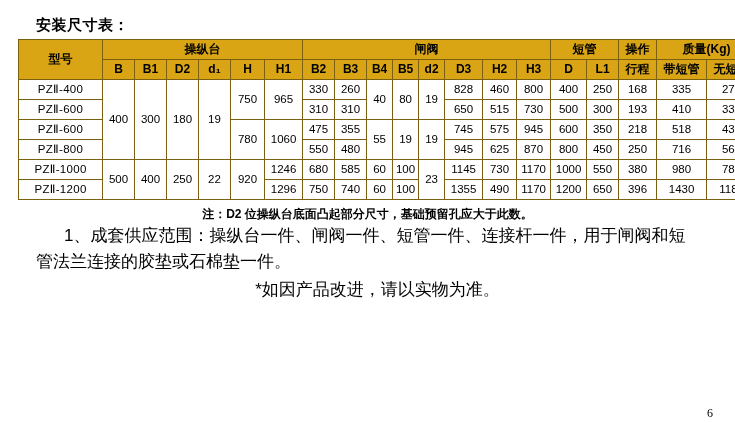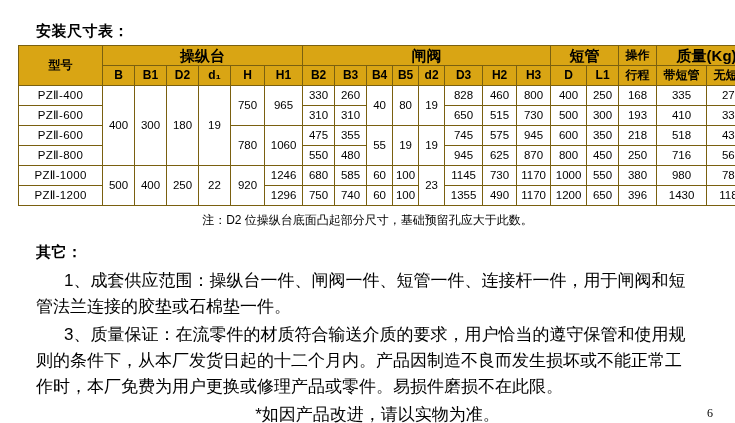--- a/index.html
+++ b/index.html
@@ -12,21 +12,21 @@
     background: #ffffff;
     font-family: "Liberation Serif", serif;
     color: #000000;
     overflow: hidden;
   }
   .page {
     position: relative;
     width: 735px;
     height: 423px;
     box-sizing: border-box;
-    padding: 22px 18px 0 18px;
+    padding: 16px 18px 0 18px;
   }
   .section-title {
     font-size: 15px;
     font-weight: bold;
     font-family: "Liberation Sans", sans-serif;
     margin: 0 0 4px 18px;
     letter-spacing: 0.5px;
   }
   table.spec {
     border-collapse: collapse;
@@ -44,36 +44,37 @@
     height: 19px;
     line-height: 1.05;
   }
   table.spec thead th {
     background: #d9a514;
     color: #000000;
     font-weight: bold;
     font-size: 12px;
   }
   table.spec thead th.grp {
-    font-size: 15px;
+    font-size: 12px;
   }
   table.spec tbody td {
     background: #ffffff;
   }
   td.model {
     text-align: left;
     padding-left: 8px;
     font-size: 12px;
     letter-spacing: 0.3px;
   }
   .note {
     text-align: center;
     font-size: 12px;
     margin-top: 6px;
     font-family: "Liberation Sans", sans-serif;
+    font-weight: bold;
   }
   .other-title {
     font-size: 15px;
     font-weight: bold;
     font-family: "Liberation Sans", sans-serif;
     margin: 14px 0 6px 18px;
     letter-spacing: 0.5px;
   }
   .para {
     font-size: 17px;
@@ -262,21 +263,19 @@
         <td>650</td>
         <td>396</td>
         <td>1430</td>
         <td>1185</td>
       </tr>
     </tbody>
   </table>
 
   <div class="note">注：D2 位操纵台底面凸起部分尺寸，基础预留孔应大于此数。</div>
 
-  <div class="other-title">其它：</div>
 
   <p class="para indent">1、成套供应范围：操纵台一件、闸阀一件、短管一件、连接杆一件，用于闸阀和短管法兰连接的胶垫或石棉垫一件。</p>
-  <p class="para indent">3、质量保证：在流零件的材质符合输送介质的要求，用户恰当的遵守保管和使用规则的条件下，从本厂发货日起的十二个月内。产品因制造不良而发生损坏或不能正常工作时，本厂免费为用户更换或修理产品或零件。易损件磨损不在此限。</p>
   <p class="para small-indent">*如因产品改进，请以实物为准。</p>
 
   <div class="footmark">6</div>
 
 </div>
 
 </body></html>

